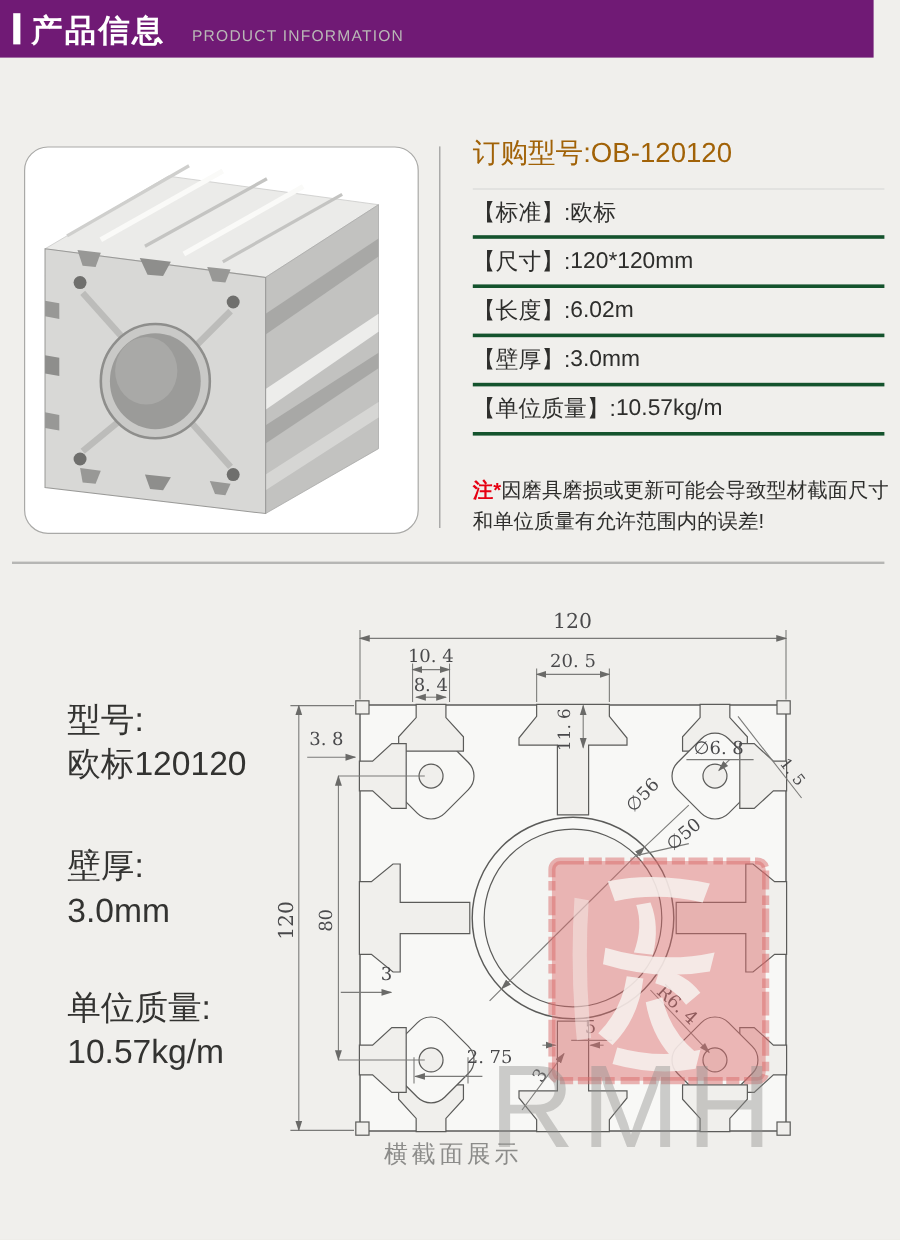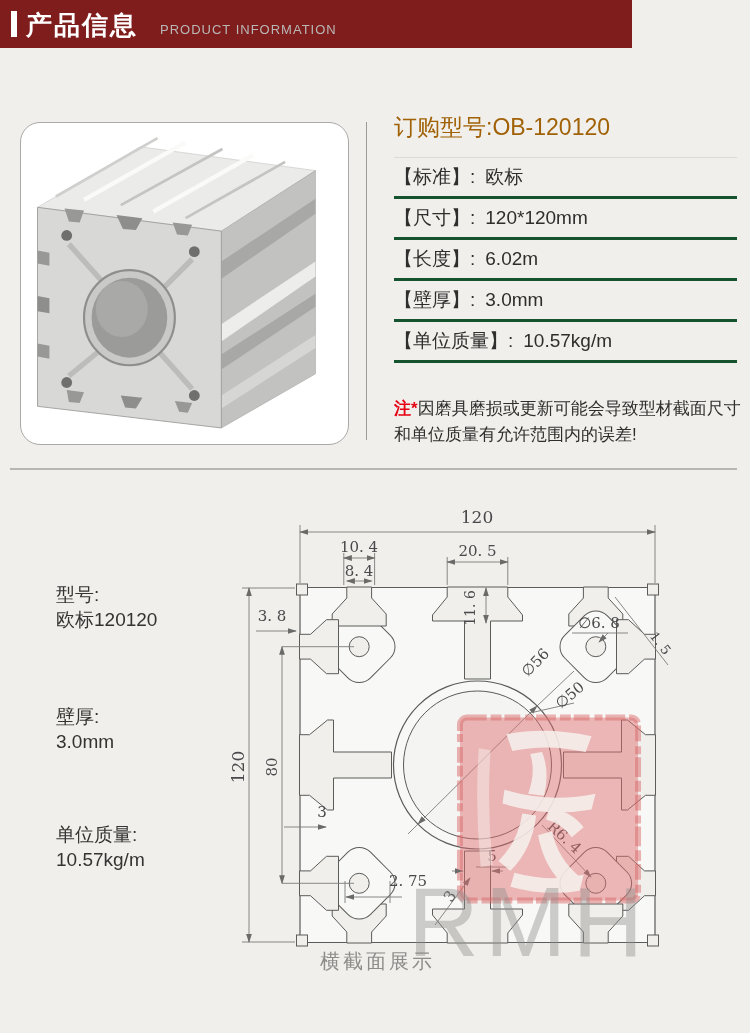--- a/index.html
+++ b/index.html
@@ -1,43 +1,43 @@
 <!DOCTYPE html>
 <html><head>
 <meta charset="utf-8">
 <style>
   html,body{margin:0;padding:0;}
   body{width:750px;background:#e9e9e7;font-family:"Liberation Sans","DejaVu Sans",sans-serif;}
   .page{position:relative;width:750px;height:1033px;background:#f0efec;overflow:hidden;}
 
   
-  .header{position:absolute;left:0;top:0;width:632px;height:48px;background:#7f1d1d;
+  .header{position:absolute;left:0;top:0;width:728px;height:48px;background:#701a75;
           display:flex;align-items:baseline;}
   .header .accent{position:absolute;left:11px;top:11px;width:6px;height:26px;background:#ffffff;}
   .header .title{position:absolute;left:26px;top:8px;font-size:26px;font-weight:bold;color:#ffffff;letter-spacing:2px;}
   .header .subtitle{position:absolute;left:160px;top:22px;font-size:13px;color:#b9b8b6;letter-spacing:1px;}
 
   
   .photo-box{position:absolute;left:20px;top:122px;width:327px;height:321px;background:#ffffff;
              border:1px solid #a9a9a7;border-radius:20px;overflow:hidden;}
   .divider-v{position:absolute;left:366px;top:122px;width:1px;height:318px;background:#9a9a98;}
 
   .specs{position:absolute;left:394px;top:112px;width:343px;}
   .specs .order{font-size:23px;color:#a16207;font-weight:500;padding-bottom:14px;border-bottom:1px solid #dadad8;}
   .spec-row{display:flex;align-items:center;height:38px;border-bottom:3px solid #14532d;
             font-size:19px;color:#2e2e2c;}
   .spec-row .lbl{white-space:nowrap;}
-  .spec-row .val{margin-left:10px;white-space:nowrap;}
+  .spec-row .val{margin-left:0;white-space:nowrap;}
   .note{position:absolute;left:394px;top:396px;width:348px;font-size:17px;line-height:1.55;color:#2e2e2c;}
   .note .star{color:#e60012;font-weight:bold;}
 
   .divider-h{position:absolute;left:10px;top:468px;width:727px;height:2px;background:#b6b6b4;}
 
   
-  .dlabel{position:absolute;left:56px;font-size:19px;color:#333331;line-height:1.32;}
+  .dlabel{position:absolute;left:56px;font-size:28px;color:#333331;line-height:1.32;}
   .dlabel.b1{top:582px;}
   .dlabel.b2{top:704px;}
   .dlabel.b3{top:822px;}
 
   .drawing{position:absolute;left:230px;top:505px;width:500px;height:450px;}
   .stamp{position:absolute;left:455px;top:712px;width:188px;height:194px;pointer-events:none;}
   .rmh{position:absolute;left:408px;top:873px;font-family:Liberation Sans, sans-serif;
        font-size:98px;font-weight:normal;color:#8f8f8d;opacity:0.42;letter-spacing:6px;line-height:1;}
   .caption{position:absolute;left:320px;top:948px;font-size:20px;color:#8c8c8a;letter-spacing:3px;}
 

